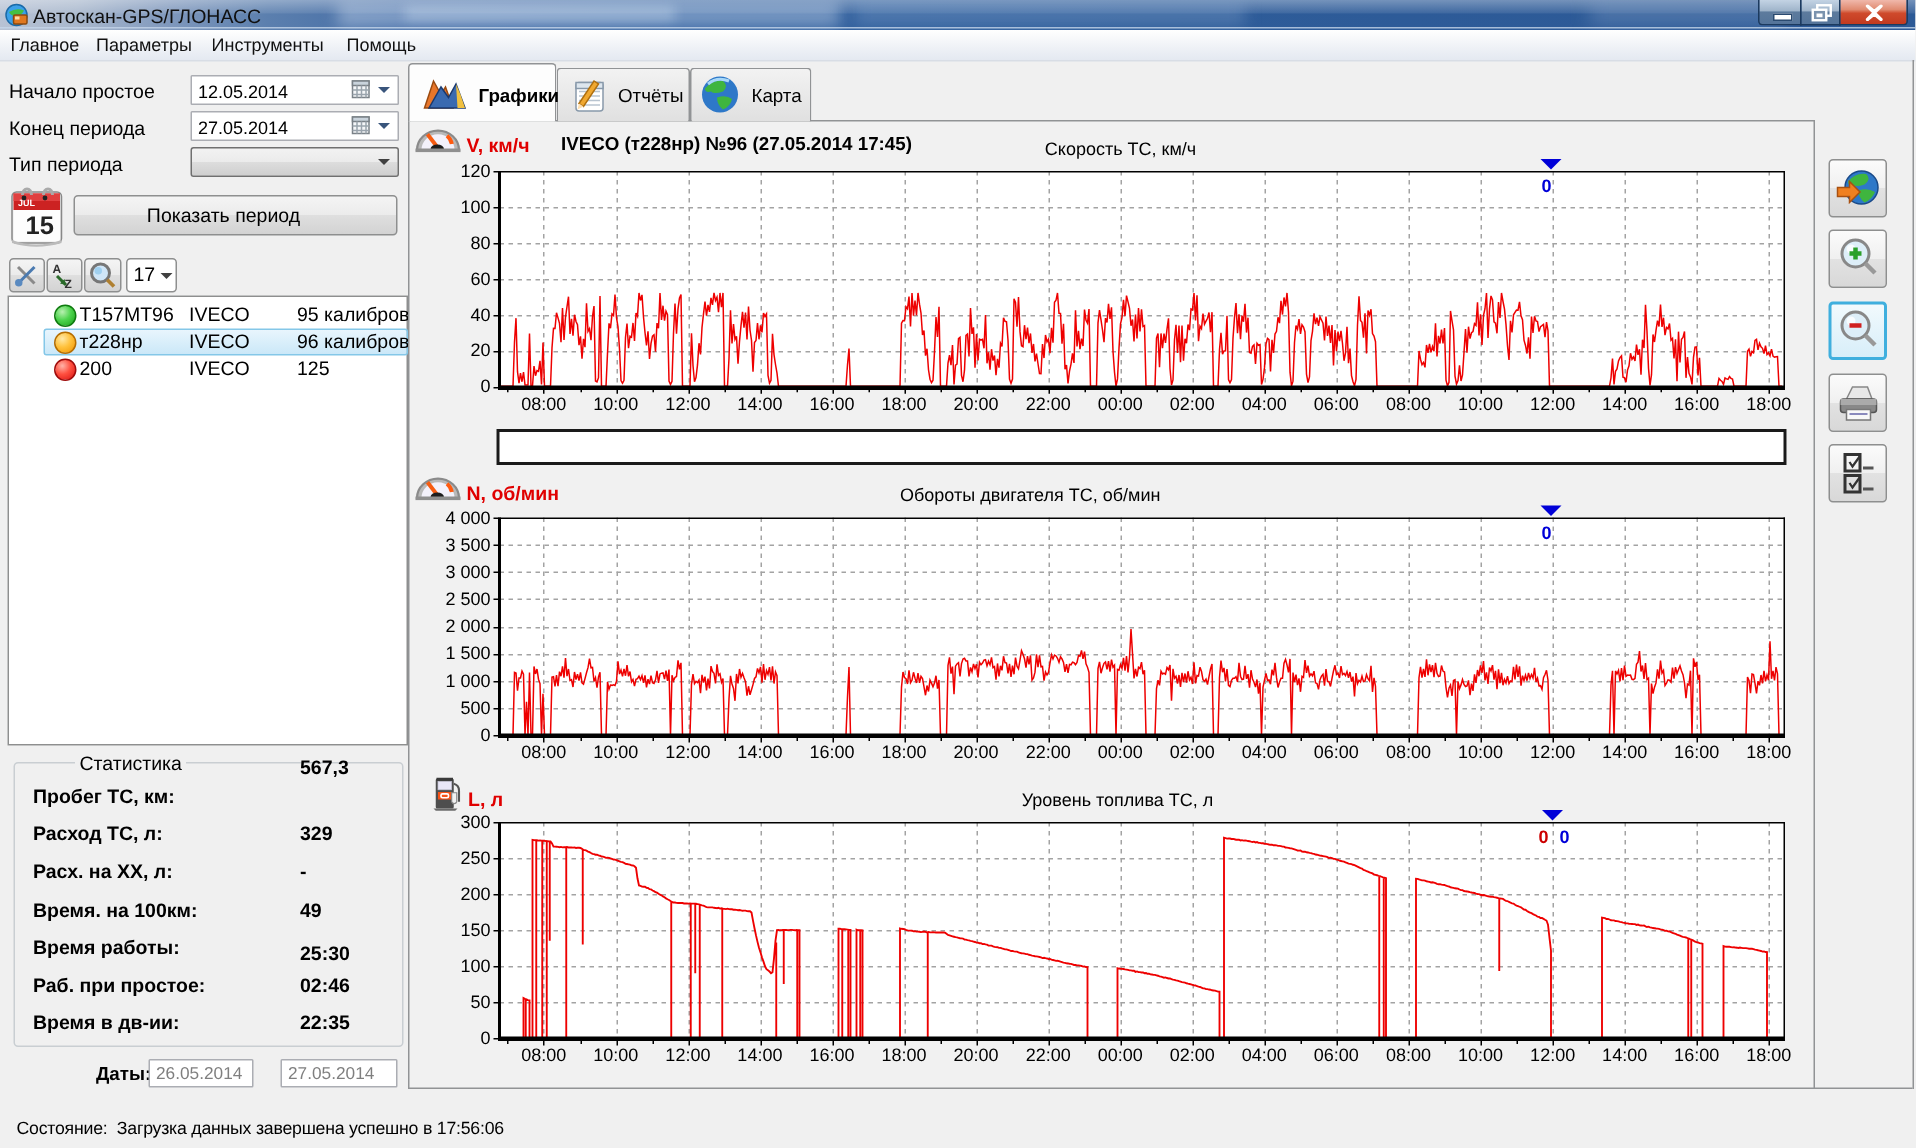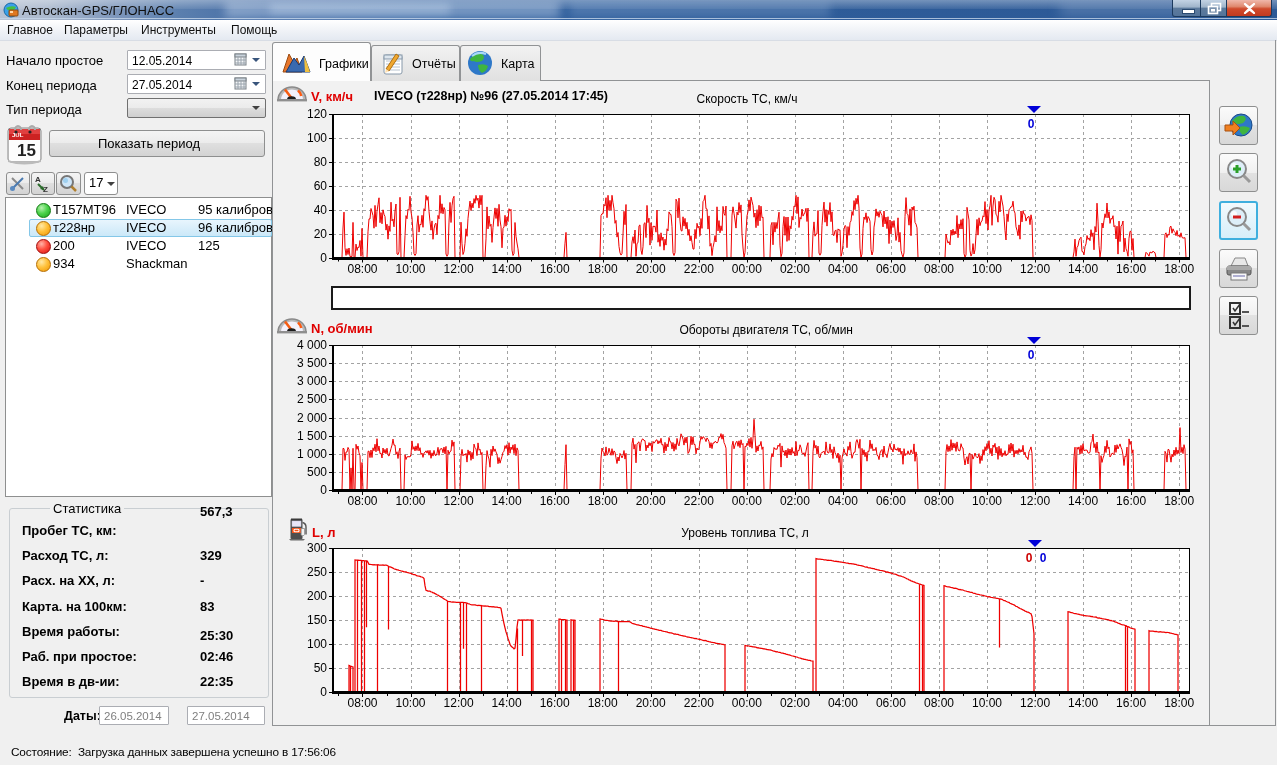--- a/index.html
+++ b/index.html
@@ -188,37 +188,32 @@
       <span class="abs" style="left:23px;top:0px;">т228нр</span>
       <span class="abs" style="left:96px;top:0px;">IVECO</span>
       <span class="abs" style="left:168px;top:0px;">96 калибров</span>
     </div>
   <div class="abs lrow" style="top:39px;">
       <div class="abs lcirc c-red"></div>
       <span class="abs" style="left:46px;top:1px;">200</span>
       <span class="abs" style="left:119px;top:1px;">IVECO</span>
       <span class="abs" style="left:191px;top:1px;">125</span>
     </div>
-  <div class="abs lrow" style="top:57px;">
-      <div class="abs lcirc c-orange"></div>
-      <span class="abs" style="left:46px;top:1px;">934</span>
-      <span class="abs" style="left:119px;top:1px;">Shackman</span>
-    </div>
 </div>
 
 <div class="abs" id="statbox"></div>
 <div class="abs" id="statboxlab">Статистика</div>
 <div class="abs statl" style="top:523px;">Пробег ТС, км:</div>
 <div class="abs statv" style="top:504px;">567,3</div>
 <div class="abs statl" style="top:548px;">Расход ТС, л:</div>
 <div class="abs statv" style="top:548px;">329</div>
 <div class="abs statl" style="top:573px;">Расх. на ХХ, л:</div>
 <div class="abs statv" style="top:573px;">-</div>
-<div class="abs statl" style="top:599px;">Карта. на 100км:</div>
-<div class="abs statv" style="top:599px;">83</div>
+<div class="abs statl" style="top:599px;">Время. на 100км:</div>
+<div class="abs statv" style="top:599px;">49</div>
 <div class="abs statl" style="top:624px;">Время работы:</div>
 <div class="abs statv" style="top:628px;">25:30</div>
 <div class="abs statl" style="top:649px;">Раб. при простое:</div>
 <div class="abs statv" style="top:649px;">02:46</div>
 <div class="abs statl" style="top:674px;">Время в дв-ии:</div>
 <div class="abs statv" style="top:674px;">22:35</div>
 
 <div class="abs" style="left:64px;top:709px;font-size:12.5px;font-weight:bold;">Даты:</div>
 <div class="abs tinput" style="left:99px;top:706px;width:70px;height:19px;color:#7f7f7f;font-size:11.5px;padding-top:3px;">26.05.2014</div>
 <div class="abs tinput" style="left:187px;top:706px;width:78px;height:19px;color:#7f7f7f;font-size:11.5px;padding-top:3px;">27.05.2014</div>
@@ -247,21 +242,21 @@
     <path d="M12 16 Q18 14 22 17 Q21 22 16 24 Q12 21 12 16Z" fill="#3fb53f"></path>
     <path d="M6 7 Q12 2 20 5" stroke="#a8d8f8" stroke-width="2" fill="none"></path>
   </svg>
 <div class="abs tabtext" style="left:501px;top:57px;">Карта</div>
 <div class="abs tab" id="tab1"></div>
 <svg class="abs" style="left:281px;top:48px;z-index:4" width="32" height="28" viewBox="0 0 32 28">
     <path d="M2 24 L8 6 L13 15 L16 10 L21 24 Z" fill="#e8762a" stroke="#9a4a10"></path>
     <path d="M5 24 L13 10 L18 17 L23 8 L29 24 Z" fill="#3a6ab0" stroke="#1a3a70"></path>
     <path d="M23 8 L26 15 L29 24 L24 24 Z" fill="#f0c040"></path>
   </svg>
-<div class="abs tabtext" style="left:319px;top:57px;z-index:4;">Графики</div>
+<div class="abs tabtext" style="left:319px;top:57px;z-index:4;font-weight:bold;">Графики</div>
 
 <svg class="abs" style="left:276px;top:84px" width="32" height="18" viewBox="0 0 32 18">
 <path d="M2 16 a14 13 0 0 1 28 0 Z" fill="#b9b9b9" stroke="#8a8a8a" stroke-width="1.5"></path>
 <path d="M5 16 a11 10.5 0 0 1 22 0 Z" fill="#f3f1fb"></path>
 <path d="M22 6.5 a9 9 0 0 1 3.2 5.5" fill="none" stroke="#ff5a10" stroke-width="2.6"></path>
 <line x1="15.5" y1="14" x2="9" y2="5.5" stroke="#f65c12" stroke-width="2.6"></line>
 <path d="M11 15.5 a4.5 3.2 0 0 1 9 0 Z" fill="#1d1d1d"></path>
 <rect x="1" y="15" width="30" height="2.4" fill="#8f8f8f"></rect>
 </svg>
 <div class="abs redlab" style="left:311px;top:89px;">V, км/ч</div>
@@ -270,21 +265,21 @@
 
 <svg class="abs" style="left:276px;top:316px" width="32" height="18" viewBox="0 0 32 18">
 <path d="M2 16 a14 13 0 0 1 28 0 Z" fill="#b9b9b9" stroke="#8a8a8a" stroke-width="1.5"></path>
 <path d="M5 16 a11 10.5 0 0 1 22 0 Z" fill="#f3f1fb"></path>
 <path d="M22 6.5 a9 9 0 0 1 3.2 5.5" fill="none" stroke="#ff5a10" stroke-width="2.6"></path>
 <line x1="15.5" y1="14" x2="9" y2="5.5" stroke="#f65c12" stroke-width="2.6"></line>
 <path d="M11 15.5 a4.5 3.2 0 0 1 9 0 Z" fill="#1d1d1d"></path>
 <rect x="1" y="15" width="30" height="2.4" fill="#8f8f8f"></rect>
 </svg>
 <div class="abs redlab" style="left:311px;top:321px;">N, об/мин</div>
-<div class="abs ctitle" style="left:633px;top:323px;width:220px;text-align:right;">Обороты двигателя ТС, об/мин</div>
+<div class="abs ctitle" style="left:600px;top:323px;width:220px;text-align:left;">Обороты двигателя ТС, об/мин</div>
 
 <svg class="abs" style="left:288px;top:518px" width="21" height="23" viewBox="0 0 21 23">
 <rect x="2.5" y="1" width="12" height="20" rx="1" fill="#4e4e4e"></rect>
 <rect x="3" y="0.5" width="11" height="2" fill="#3a3a3a"></rect>
 <rect x="4" y="3" width="9" height="5.5" fill="#e9e7f8" stroke="#c8c8d8" stroke-width=".5"></rect>
 <rect x="4" y="10" width="9" height="5" fill="#f65318"></rect>
 <rect x="6" y="11.2" width="5" height="2.6" rx="1" fill="none" stroke="#fff" stroke-width="1.1"></rect>
 <path d="M14.5 4.5 q3.5 1 3.5 4.5 v7.5" fill="none" stroke="#555" stroke-width="1.4"></path>
 <path d="M16.5 16.5 a1.8 1.8 0 0 1 -3.4 0 v-6 h3.4 Z" fill="#f2f2f2" stroke="#888" stroke-width=".8"></path>
 <path d="M1 21 h16 l-1.5 1.5 h-13 Z" fill="#6b6b6b"></path>

